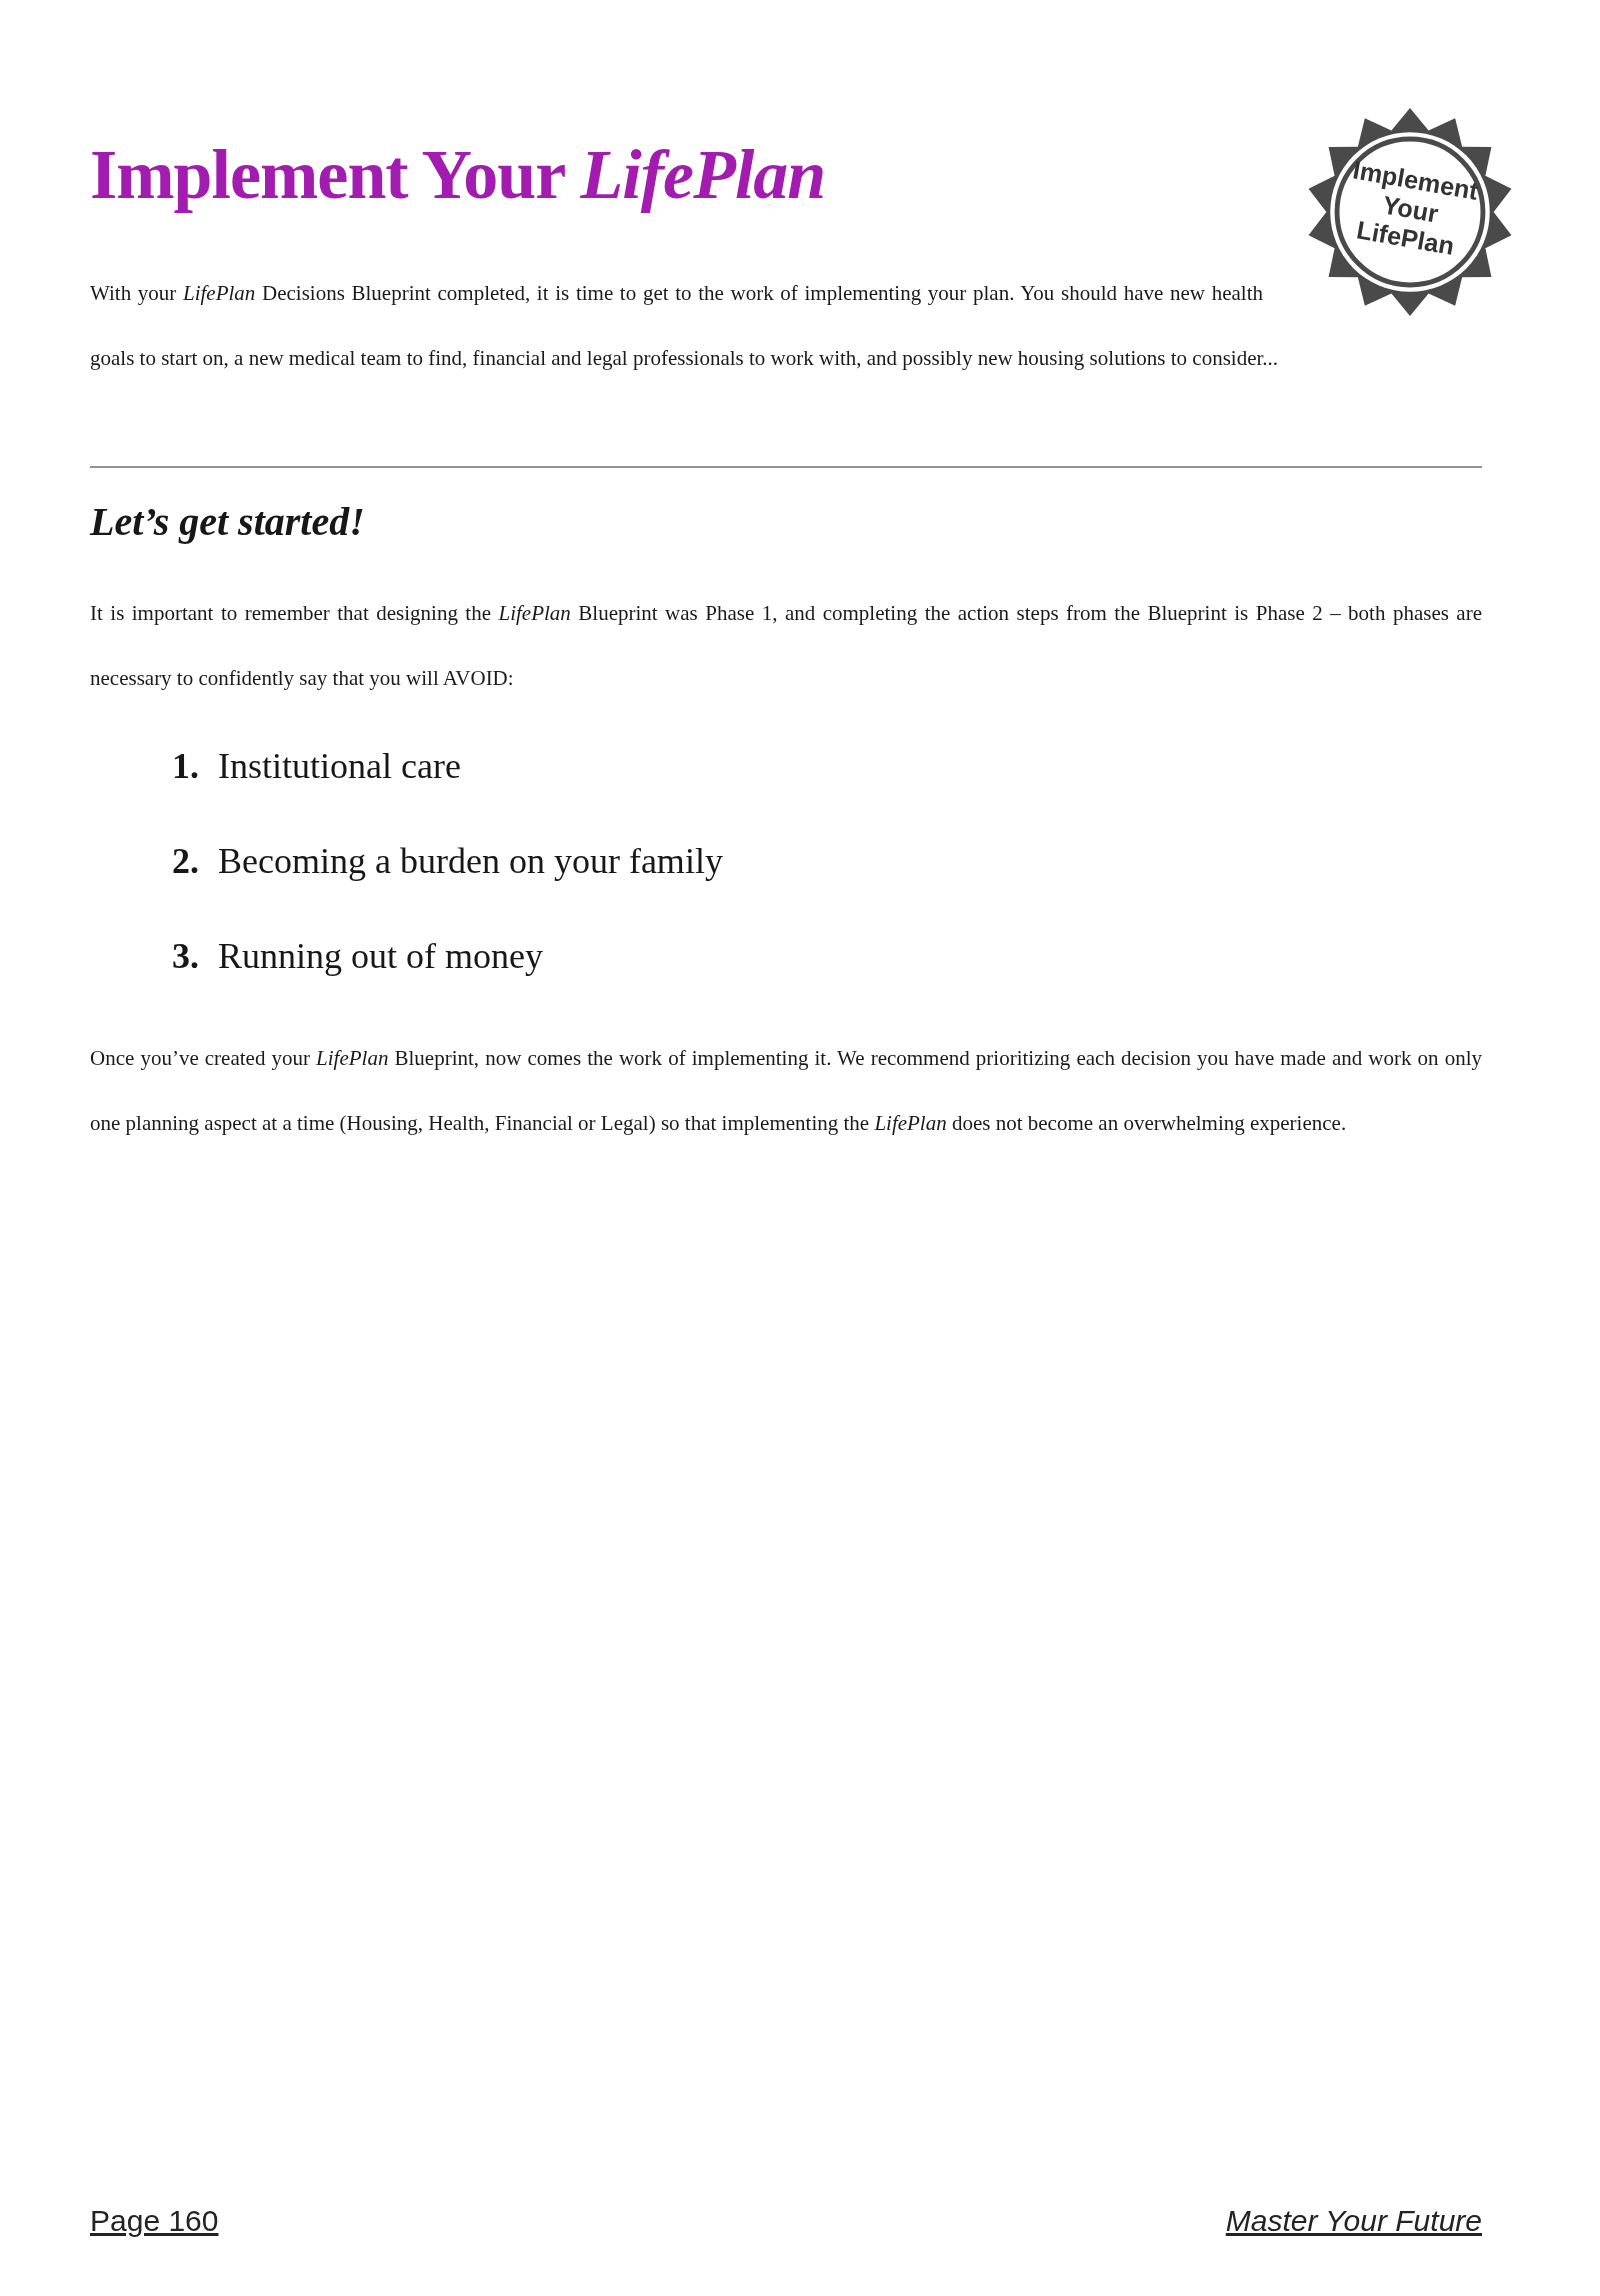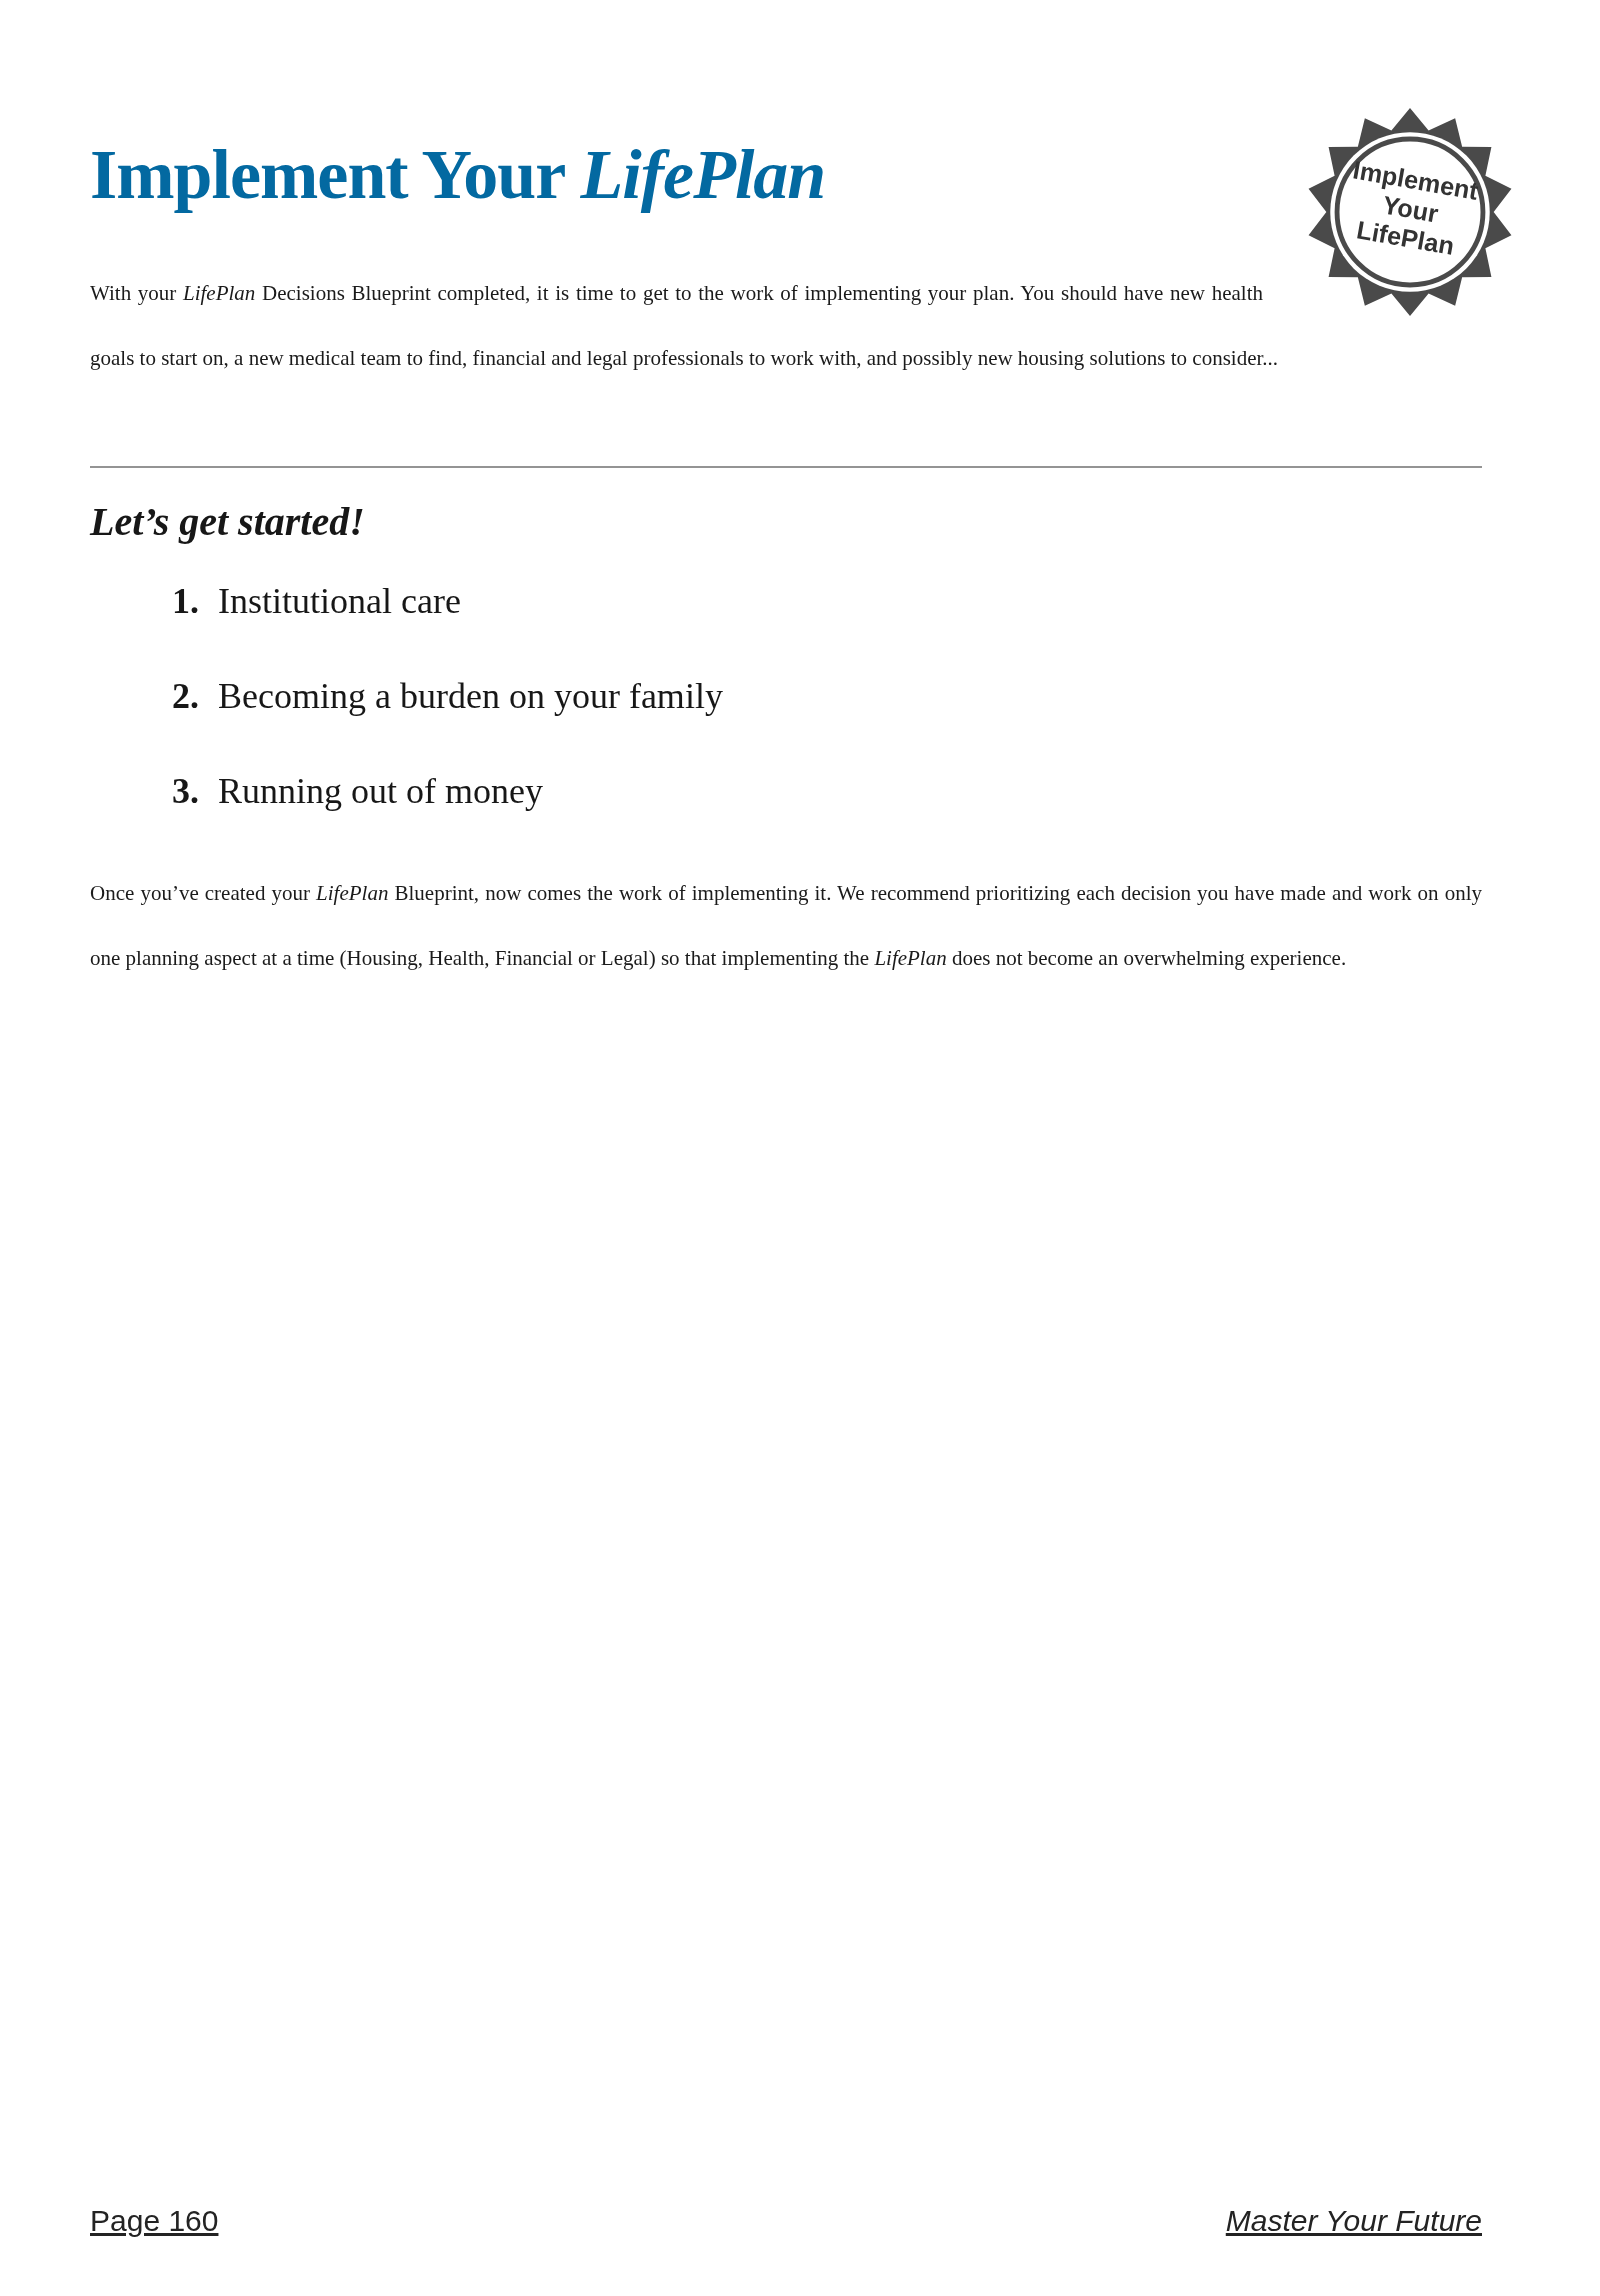--- a/index.html
+++ b/index.html
@@ -20,21 +20,21 @@
     height: 214px;
     margin: -30px -35px -12px 40px;
   }
   .badge-wrap svg { display: block; width: 214px; height: 214px; }
   h1.page-title {
     margin: 0;
     font-size: 70px;
     line-height: 1.15;
     font-weight: bold;
     letter-spacing: -1px;
-    color: #0369a1;
+    color: #a21caf;
   }
   h1.page-title .em { font-style: italic; }
   p.body-par {
     font-size: 21px;
     line-height: 65px;
     text-align: justify;
     margin: 45px 0 0 0;
   }
   p.body-par .em { font-style: italic; }
   hr.rule {
@@ -99,20 +99,21 @@
   </div>
 
   <h1 class="page-title"><span>Implement Your </span><span class="em">LifePlan</span></h1>
 
   <p class="body-par"><span>With your </span><span class="em">LifePlan</span><span> Decisions Blueprint completed, it is time to get to the work of implementing your plan. You should have new health goals to start on, a new medical team to find, financial and legal professionals to work with, and possibly new housing solutions to consider...</span></p>
 
   <hr class="rule">
 
   <h2 class="section-heading">Let’s get started!</h2>
 
+  <p class="body-par after-heading"><span>It is important to remember that designing the </span><span class="em">LifePlan</span><span> Blueprint was Phase 1, and completing the action steps from the Blueprint is Phase 2 – both phases are necessary to confidently say that you will AVOID:</span></p>
 
   <ol class="avoid-list">
     <li>Institutional care</li>
     <li>Becoming a burden on your family</li>
     <li>Running out of money</li>
   </ol>
 
   <p class="body-par closing"><span>Once you’ve created your </span><span class="em">LifePlan</span><span> Blueprint, now comes the work of implementing it. We recommend prioritizing each decision you have made and work on only one planning aspect at a time (Housing, Health, Financial or Legal) so that implementing the </span><span class="em">LifePlan</span><span> does not become an overwhelming experience.</span></p>
 
   <div class="footer">

